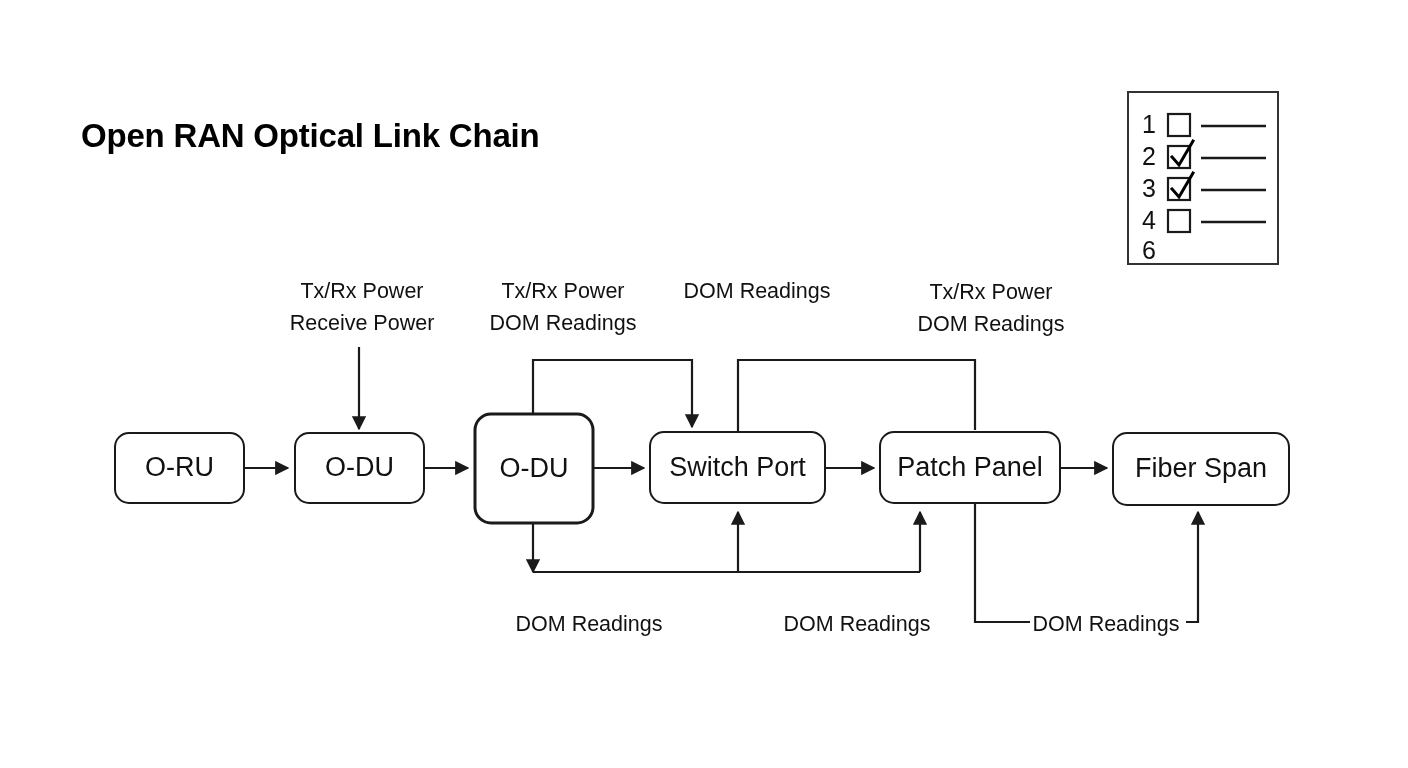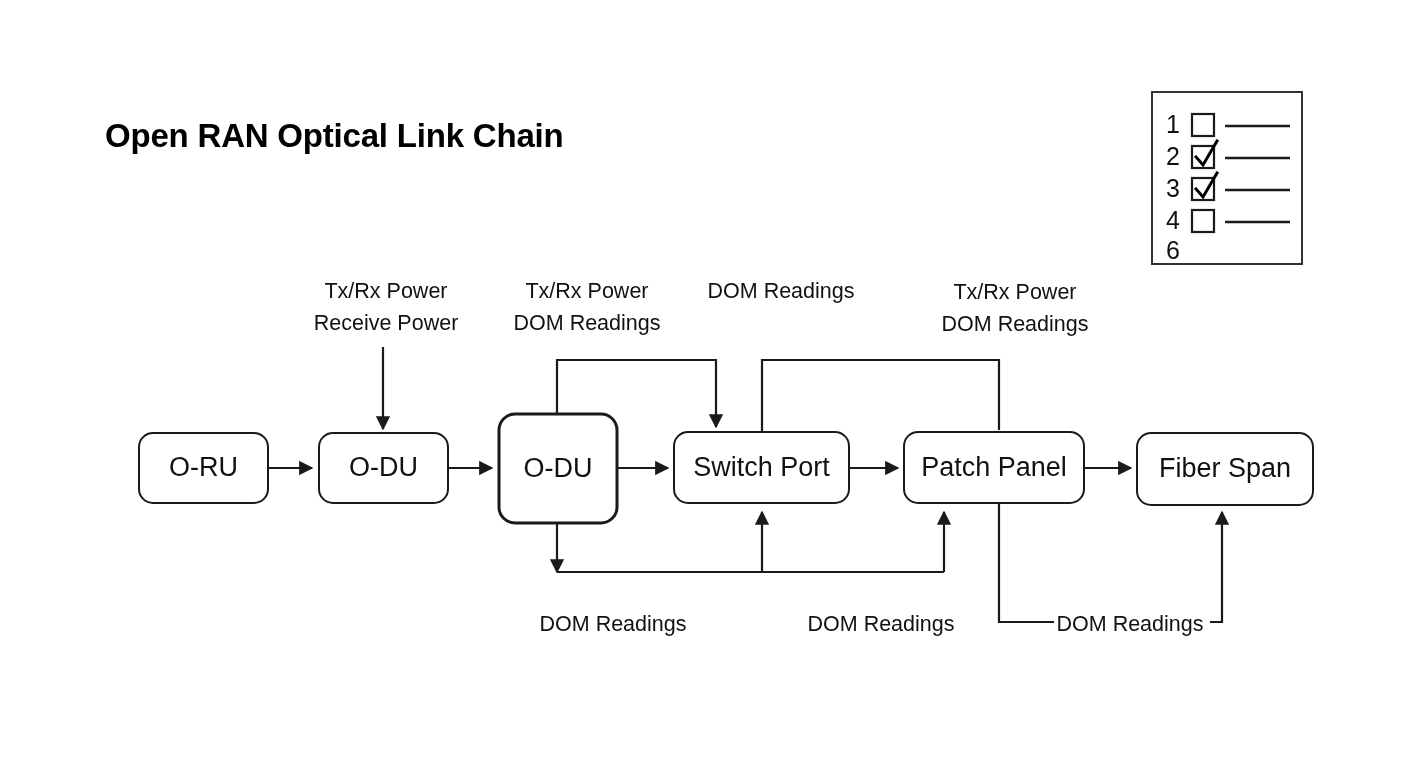--- a/index.html
+++ b/index.html
@@ -14,21 +14,20 @@
     color: #000000;
     overflow: hidden;
     position: relative;
   }
   #diagram-root {
     position: absolute;
     left: 0;
     top: 0;
     width: 1356px;
     height: 768px;
-    margin-left: 24px;
   }
   svg {
     display: block;
   }
   .node-box {
     fill: #ffffff;
     stroke: #1a1a1a;
     stroke-width: 2;
   }
   .node-box-thick {

